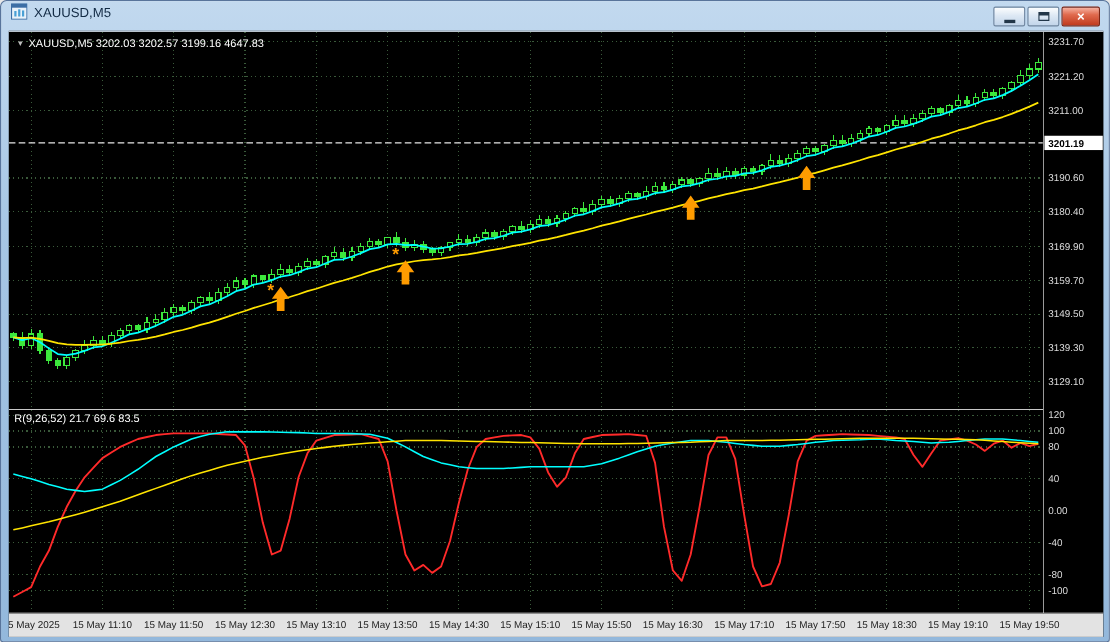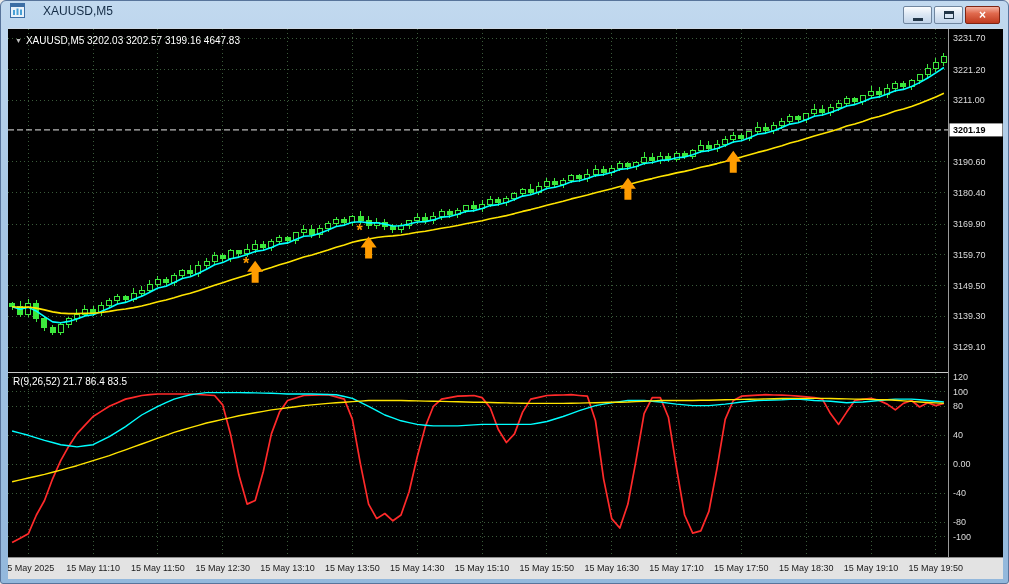--- a/index.html
+++ b/index.html
@@ -1,21 +1,21 @@
 <!DOCTYPE html>
 <html><head>
 <meta charset="utf-8">
 <style>
   html,body{margin:0;padding:0;width:1009px;height:584px;overflow:hidden;
     font-family:"Liberation Sans",sans-serif;background:#e8e8e8;}
   .window{position:relative;width:1009px;height:584px;box-sizing:border-box;
     background:linear-gradient(#c2d9ef,#a7c7e5 35%,#93b8dc);
     border:1px solid #58749b;border-radius:6px 6px 3px 3px;}
   .titlebar{position:absolute;left:0;top:0;right:0;height:19px;display:flex;
-    align-items:center;padding-left:9px;gap:18px;}
+    align-items:center;padding-left:9px;gap:6px;}
   .title-text{font-size:12px;color:#122a44;}
   .win-buttons{position:absolute;right:8px;top:5px;display:flex;gap:2px;}
   .win-btn{width:29px;height:18px;box-sizing:border-box;border:1px solid #70869f;
     border-radius:2px;background:linear-gradient(#fcfdfe,#dde8f4 45%,#c2d5ea);
     display:flex;align-items:center;justify-content:center;cursor:default;}
   .win-btn.close{width:35px;background:linear-gradient(#f6b2a1,#e06a4e 40%,#c03a1e);
     border-color:#7e2413;color:#fff;font-size:12px;font-weight:bold;}
   .glyph-min{width:10px;height:3px;background:#223648;margin-top:8px;}
   .glyph-max{width:10px;height:8px;box-sizing:border-box;border:1px solid #223648;border-top:3px solid #223648;}
   .chart-frame{position:absolute;left:7px;top:27px;width:995px;height:550px;
@@ -49,21 +49,21 @@
       <div class="win-btn close">
           <span>×</span>
         </div>
     </div>
   </div>
 
   <div class="chart-frame">
     <div class="overlay-label ohlc">
       <span class="marker">▼</span><span>XAUUSD,M5 3202.03 3202.57 3199.16 4647.83</span>
     </div>
-    <div class="overlay-label ind-header">R(9,26,52) 21.7 86.4 83.5</div>
+    <div class="overlay-label ind-header">R(9,26,52) 21.7 69.6 83.5</div>
     <svg id="chart-svg" width="995" height="550" viewBox="0 0 995 550">
         <rect x="0" y="0" width="995" height="550" fill="#000000"></rect>
         <g stroke="#3a5a3a" stroke-width="1" stroke-dasharray="1 3" shape-rendering="crispEdges">
           <line x1="20.258620689655174" y1="0" x2="20.258620689655174" y2="528"></line>
           <line x1="85.08620689655173" y1="0" x2="85.08620689655173" y2="528"></line>
           <line x1="149.91379310344828" y1="0" x2="149.91379310344828" y2="528"></line>
           <line x1="214.74137931034483" y1="0" x2="214.74137931034483" y2="528"></line>
           <line x1="279.5689655172414" y1="0" x2="279.5689655172414" y2="528"></line>
           <line x1="344.39655172413796" y1="0" x2="344.39655172413796" y2="528"></line>
           <line x1="409.2241379310345" y1="0" x2="409.2241379310345" y2="528"></line>

